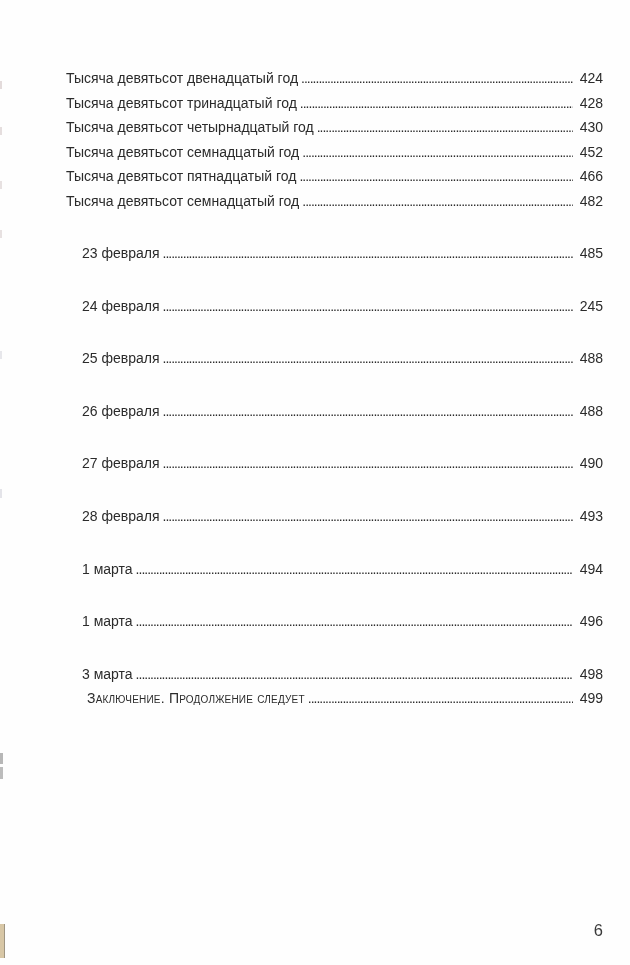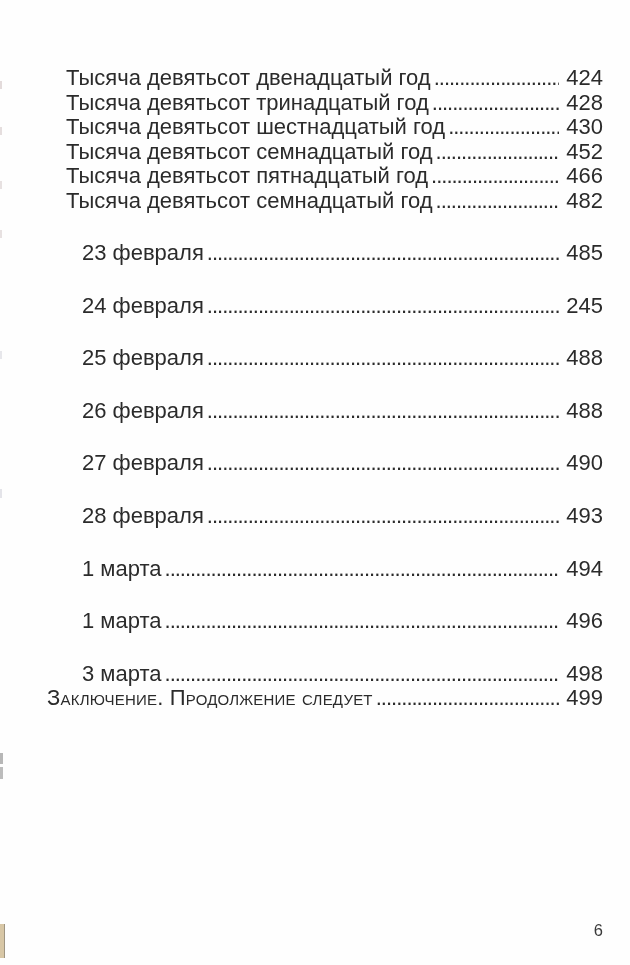--- a/index.html
+++ b/index.html
@@ -24,27 +24,27 @@
     position: absolute;
     left: 47px;
     top: 66px;
     width: 556px;
   }
   .toc-row {
     display: flex;
     align-items: baseline;
     height: 24.55px;
     line-height: 24.55px;
-    font-size: 22px;
+    font-size: 14px;
     white-space: nowrap;
     cursor: pointer;
   }
   .toc-row.level-year { padding-left: 19px; }
   .toc-row.level-date { padding-left: 35px; margin-top: 28px; }
-  .toc-row.level-conclusion { padding-left: 0; }
+  .toc-row.level-conclusion { padding-left: 0; margin-left: 40px; }
   .level-conclusion .toc-title {
     font-variant: small-caps;
     letter-spacing: 0.2px;
   }
   .toc-title {
     flex: 0 0 auto;
   }
   .toc-leader {
     flex: 1 1 auto;
     overflow: hidden;
@@ -96,21 +96,21 @@
         <span class="toc-title">Тысяча девятьсот двенадцатый год</span>
         <span class="toc-leader"></span>
         <span class="toc-page">424</span>
       </div>
       <div class="toc-row level-year">
         <span class="toc-title">Тысяча девятьсот тринадцатый год</span>
         <span class="toc-leader"></span>
         <span class="toc-page">428</span>
       </div>
       <div class="toc-row level-year">
-        <span class="toc-title">Тысяча девятьсот шестнадцатый год</span>
+        <span class="toc-title">Тысяча девятьсот четырнадцатый год</span>
         <span class="toc-leader"></span>
         <span class="toc-page">430</span>
       </div>
       <div class="toc-row level-year">
         <span class="toc-title">Тысяча девятьсот семнадцатый год</span>
         <span class="toc-leader"></span>
         <span class="toc-page">452</span>
       </div>
       <div class="toc-row level-year">
         <span class="toc-title">Тысяча девятьсот пятнадцатый год</span>

